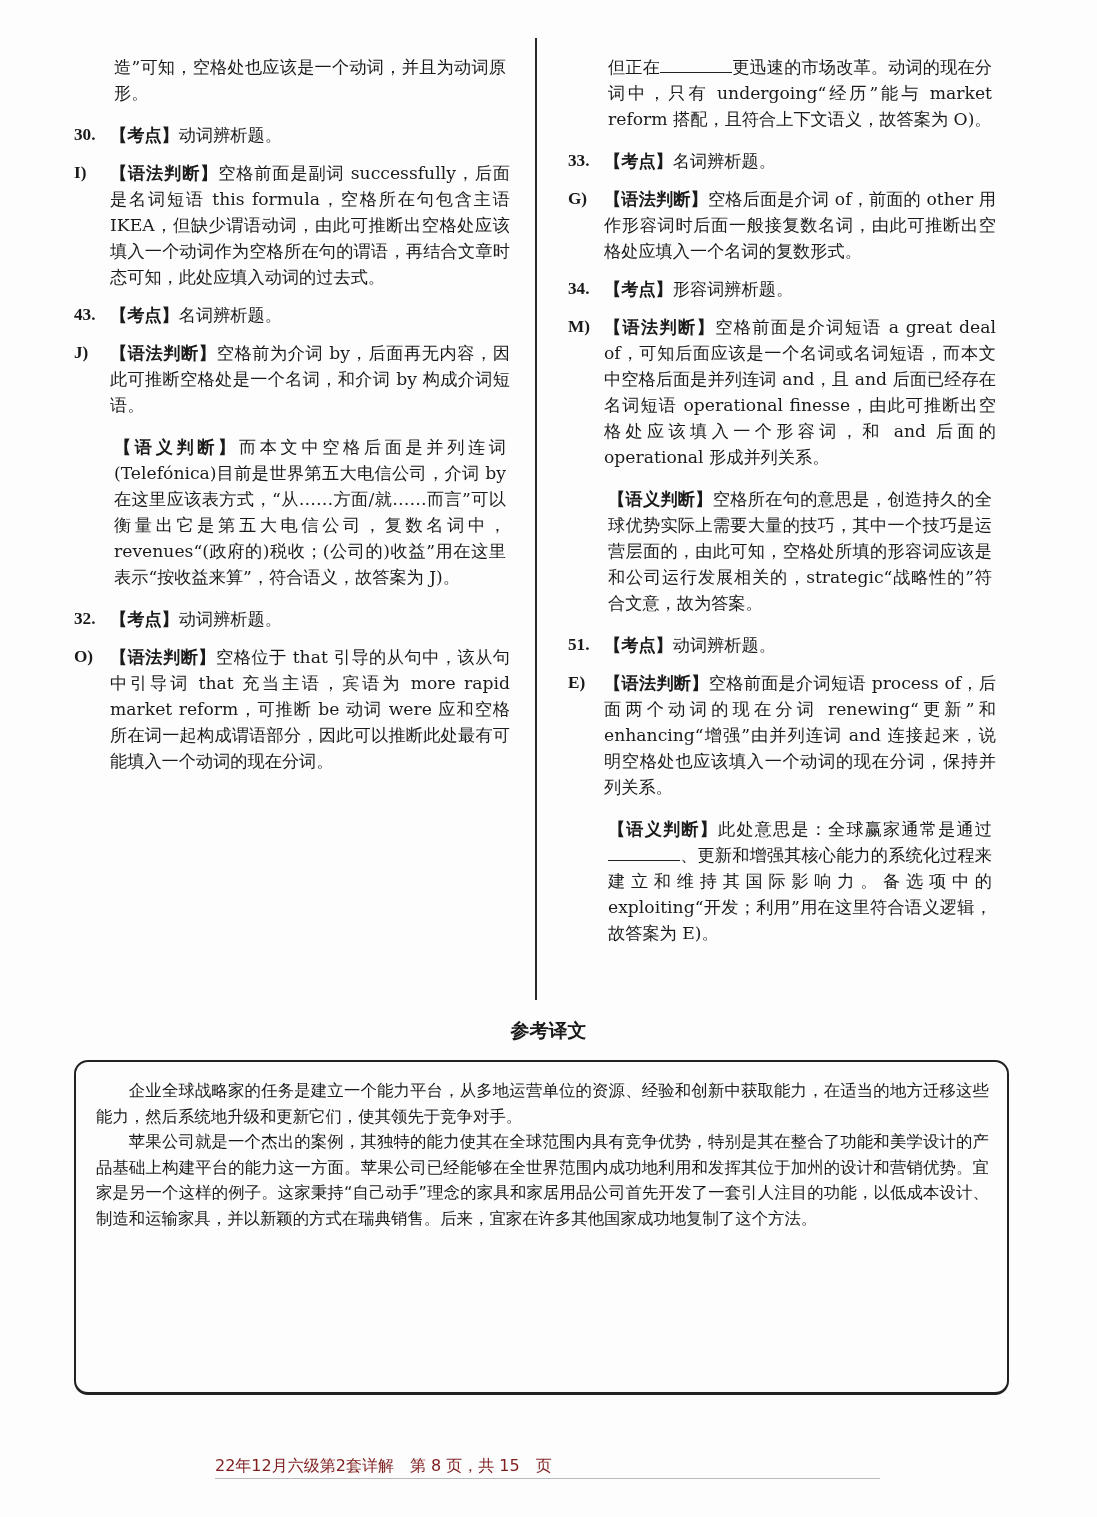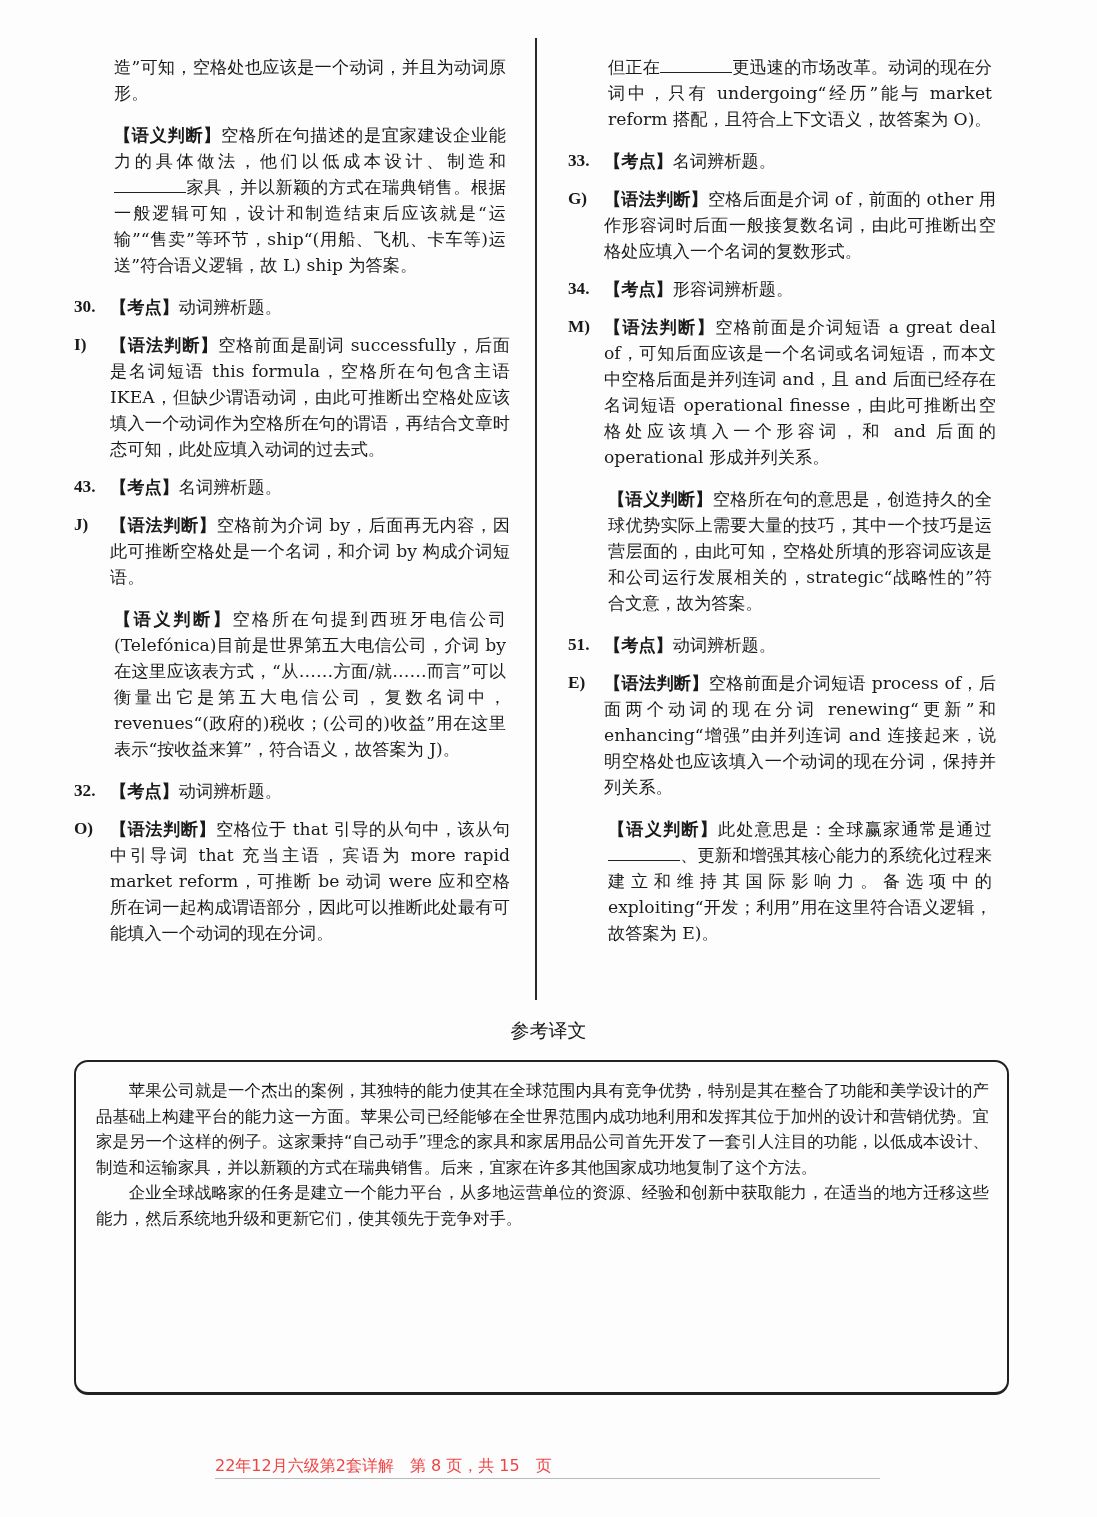--- a/index.html
+++ b/index.html
@@ -8,42 +8,41 @@
     .col { position:absolute; top:38px; font-size:17.2px; line-height:26px; }
     .col-left { left:62px; width:460px; }
     .col-right { left:556px; width:452px; }
     .divider { position:absolute; left:535px; top:38px; width:1.5px; height:962px; background:#2a2a2a; }
     .para { margin:16px; padding-left:36px; text-align:justify; text-justify:inter-ideograph; }
     .item { position:relative; padding-left:36px; margin:12px; text-align:justify; }
     .marker { position:absolute; left:0; top:0; font-weight:bold; font-family:"Liberation Serif", serif; }
     .tag { font-weight:bold; }
     .blank { display:inline-block; width:72px; border-bottom:1px solid #222; height:18px; vertical-align:baseline; }
     .section-title { position:absolute; left:0; width:1097px; top:1018px; text-align:center;
-                     font-family:"DejaVu Sans", sans-serif; font-weight:normal; font-size:19px; }
+                     font-family:"DejaVu Sans", sans-serif; font-weight:bold; font-size:19px; }
     .box { position:absolute; left:74px; top:1060px; width:935px; height:335px;
            border:2px solid #222; border-radius:14px; box-sizing:border-box;
            border-bottom-width:3px; padding:16px 18px 0 20px; }
     .box p { margin:0; font-size:16.4px; line-height:25.5px; text-indent:2em; text-align:justify;
              font-family:"DejaVu Sans", sans-serif; }
     .footer { position:absolute; left:215px; top:1456px; width:665px; border-bottom:1px solid #bbb;
-              font-family:"DejaVu Sans", sans-serif; font-size:16px; color:#ef4444; padding-bottom:1px; }
+              font-family:"DejaVu Sans", sans-serif; font-size:16px; color:#7f1d1d; padding-bottom:1px; }
   </style>
 </head>
 <body>
 
 <div class="col col-left">
   <p class="para">造”可知，空格处也应该是一个动词，并且为动词原形。</p>
-  <p class="para"><span class="tag">【语义判断】</span><span>空格所在句描述的是宜家建设企业能力的具体做法，他们以低成本设计、制造和</span><span class="blank"></span><span>家具，并以新颖的方式在瑞典销售。根据一般逻辑可知，设计和制造结束后应该就是“运输”“售卖”等环节，ship“(用船、飞机、卡车等)运送”符合语义逻辑，故 L) ship 为答案。</span></p>
 
   <p class="item"><span class="marker">30.</span><span class="tag">【考点】</span><span>动词辨析题。</span></p>
   <p class="item"><span class="marker">I)</span><span class="tag">【语法判断】</span><span>空格前面是副词 successfully，后面是名词短语 this formula，空格所在句包含主语 IKEA，但缺少谓语动词，由此可推断出空格处应该填入一个动词作为空格所在句的谓语，再结合文章时态可知，此处应填入动词的过去式。</span></p>
 
   <p class="item"><span class="marker">43.</span><span class="tag">【考点】</span><span>名词辨析题。</span></p>
   <p class="item"><span class="marker">J)</span><span class="tag">【语法判断】</span><span>空格前为介词 by，后面再无内容，因此可推断空格处是一个名词，和介词 by 构成介词短语。</span></p>
-  <p class="para"><span class="tag">【语义判断】</span><span>空格所在句提到西班牙电信公司(Telefónica)目前是世界第五大电信公司，介词 by 在这里应该表方式，“从……方面/就……而言”可以衡量出它是第五大电信公司，复数名词中，revenues“(政府的)税收；(公司的)收益”用在这里表示“按收益来算”，符合语义，故答案为 J)。</span></p>
+  <p class="para"><span class="tag">【语义判断】</span><span>而本文中空格后面是并列连词(Telefónica)目前是世界第五大电信公司，介词 by 在这里应该表方式，“从……方面/就……而言”可以衡量出它是第五大电信公司，复数名词中，revenues“(政府的)税收；(公司的)收益”用在这里表示“按收益来算”，符合语义，故答案为 J)。</span></p>
 
   <p class="item"><span class="marker">32.</span><span class="tag">【考点】</span><span>动词辨析题。</span></p>
   <p class="item"><span class="marker">O)</span><span class="tag">【语法判断】</span><span>空格位于 that 引导的从句中，该从句中引导词 that 充当主语，宾语为 more rapid market reform，可推断 be 动词 were 应和空格所在词一起构成谓语部分，因此可以推断此处最有可能填入一个动词的现在分词。</span></p>
 </div>
 
 <div class="divider"></div>
 
 <div class="col col-right">
   <p class="para"><span>但正在</span><span class="blank"></span><span>更迅速的市场改革。动词的现在分词中，只有 undergoing“经历”能与 market reform 搭配，且符合上下文语义，故答案为 O)。</span></p>
 
@@ -54,17 +53,17 @@
   <p class="item"><span class="marker">M)</span><span class="tag">【语法判断】</span><span>空格前面是介词短语 a great deal of，可知后面应该是一个名词或名词短语，而本文中空格后面是并列连词 and，且 and 后面已经存在名词短语 operational finesse，由此可推断出空格处应该填入一个形容词，和 and 后面的 operational 形成并列关系。</span></p>
   <p class="para"><span class="tag">【语义判断】</span><span>空格所在句的意思是，创造持久的全球优势实际上需要大量的技巧，其中一个技巧是运营层面的，由此可知，空格处所填的形容词应该是和公司运行发展相关的，strategic“战略性的”符合文意，故为答案。</span></p>
 
   <p class="item"><span class="marker">51.</span><span class="tag">【考点】</span><span>动词辨析题。</span></p>
   <p class="item"><span class="marker">E)</span><span class="tag">【语法判断】</span><span>空格前面是介词短语 process of，后面两个动词的现在分词 renewing“更新”和 enhancing“增强”由并列连词 and 连接起来，说明空格处也应该填入一个动词的现在分词，保持并列关系。</span></p>
   <p class="para"><span class="tag">【语义判断】</span><span>此处意思是：全球赢家通常是通过</span><span class="blank"></span><span>、更新和增强其核心能力的系统化过程来建立和维持其国际影响力。备选项中的 exploiting“开发；利用”用在这里符合语义逻辑，故答案为 E)。</span></p>
 </div>
 
 <div class="section-title">参考译文</div>
 <div class="box">
+  <p>企业全球战略家的任务是建立一个能力平台，从多地运营单位的资源、经验和创新中获取能力，在适当的地方迁移这些能力，然后系统地升级和更新它们，使其领先于竞争对手。</p>
   <p>苹果公司就是一个杰出的案例，其独特的能力使其在全球范围内具有竞争优势，特别是其在整合了功能和美学设计的产品基础上构建平台的能力这一方面。苹果公司已经能够在全世界范围内成功地利用和发挥其位于加州的设计和营销优势。宜家是另一个这样的例子。这家秉持“自己动手”理念的家具和家居用品公司首先开发了一套引人注目的功能，以低成本设计、制造和运输家具，并以新颖的方式在瑞典销售。后来，宜家在许多其他国家成功地复制了这个方法。</p>
-  <p>企业全球战略家的任务是建立一个能力平台，从多地运营单位的资源、经验和创新中获取能力，在适当的地方迁移这些能力，然后系统地升级和更新它们，使其领先于竞争对手。</p>
 </div>
 
 <div class="footer">22年12月六级第2套详解　第 8 页，共 15　页</div>
 
 </body></html>

